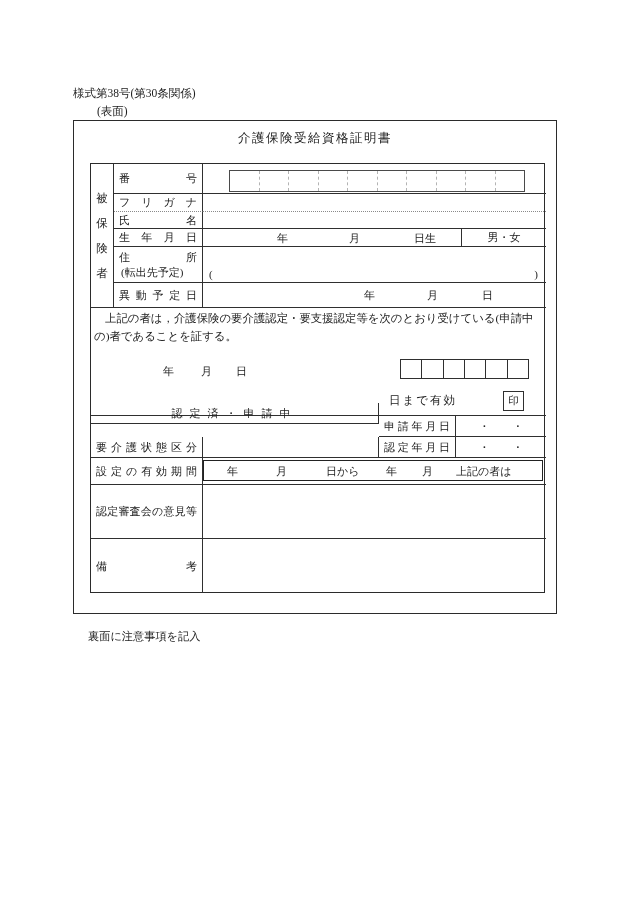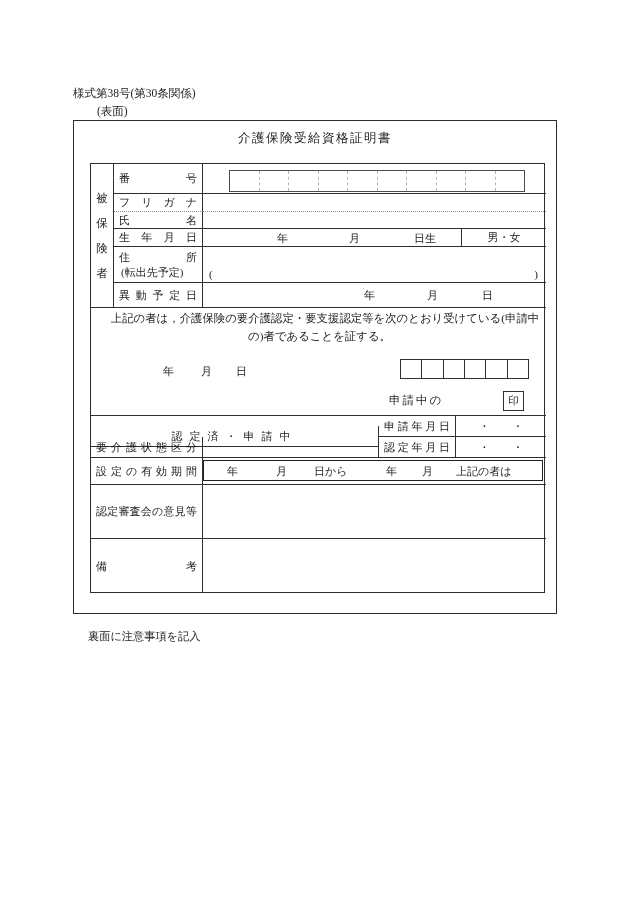--- a/index.html
+++ b/index.html
@@ -131,38 +131,38 @@
         <span>定</span>
         <span>日</span>
       </div>
   </div>
   <div class="cell bb" style="left:112px;top:119px;width:343px;height:25px;">
     <span class="tok" style="left:161px;">年</span>
     <span class="tok" style="left:224px;">月</span>
     <span class="tok" style="left:279px;">日</span>
   </div>
 
-  <div class="cell bb" style="left:0;top:144px;width:455px;height:108px;align-items:flex-start;text-align:center;">
+  <div class="cell bb" style="left:0;top:144px;width:455px;height:108px;align-items:flex-start;">
     <div id="statement">上記の者は，介護保険の要介護認定・要支援認定等を次のとおり受けている(申請中の)者であることを証する。</div>
     <span class="tok" style="left:72px;top:63px;">年</span>
     <span class="tok" style="left:110px;top:63px;">月</span>
     <span class="tok" style="left:145px;top:63px;">日</span>
     <div class="grid grid-solid" style="left:309px;top:51px;width:129px;height:20px;">
         <div class="gcell"></div>
         <div class="gcell"></div>
         <div class="gcell"></div>
         <div class="gcell"></div>
         <div class="gcell"></div>
         <div class="gcell"></div>
       </div>
-    <div id="mayor-name">申請中の</div>
+    <div id="mayor-name">日まで有効</div>
     <div id="seal-box">印</div>
   </div>
 
-  <div class="cell br bb center" style="left:0;top:262px;width:288px;height:21px;letter-spacing:7px;">
+  <div class="cell br bb center" style="left:0;top:239px;width:288px;height:21px;letter-spacing:7px;">
     <span>認定済・申請中</span>
   </div>
   <div class="cell br bb lblpad" style="left:288px;top:252px;width:77px;height:21px;">
     <div class="jflex">
         <span>申</span>
         <span>請</span>
         <span>年</span>
         <span>月</span>
         <span>日</span>
       </div>
@@ -206,21 +206,21 @@
         <span>有</span>
         <span>効</span>
         <span>期</span>
         <span>間</span>
       </div>
   </div>
   <div class="cell bb" style="left:112px;top:294px;width:343px;height:27px;">
     <div id="validity-box" style="left:0px;">
       <span class="tok" style="left:23px;">年</span>
       <span class="tok" style="left:72px;">月</span>
-      <span class="tok" style="left:110px;">日から</span>
+      <span class="tok" style="left:122px;">日から</span>
       <span class="tok" style="left:182px;">年</span>
       <span class="tok" style="left:218px;">月</span>
       <span class="tok" style="left:252px;">上記の者は</span>
     </div>
   </div>
 
   <div class="cell br bb lblpad" style="left:0;top:321px;width:112px;height:54px;">
     <div class="jflex">
         <span>認</span>
         <span>定</span>

